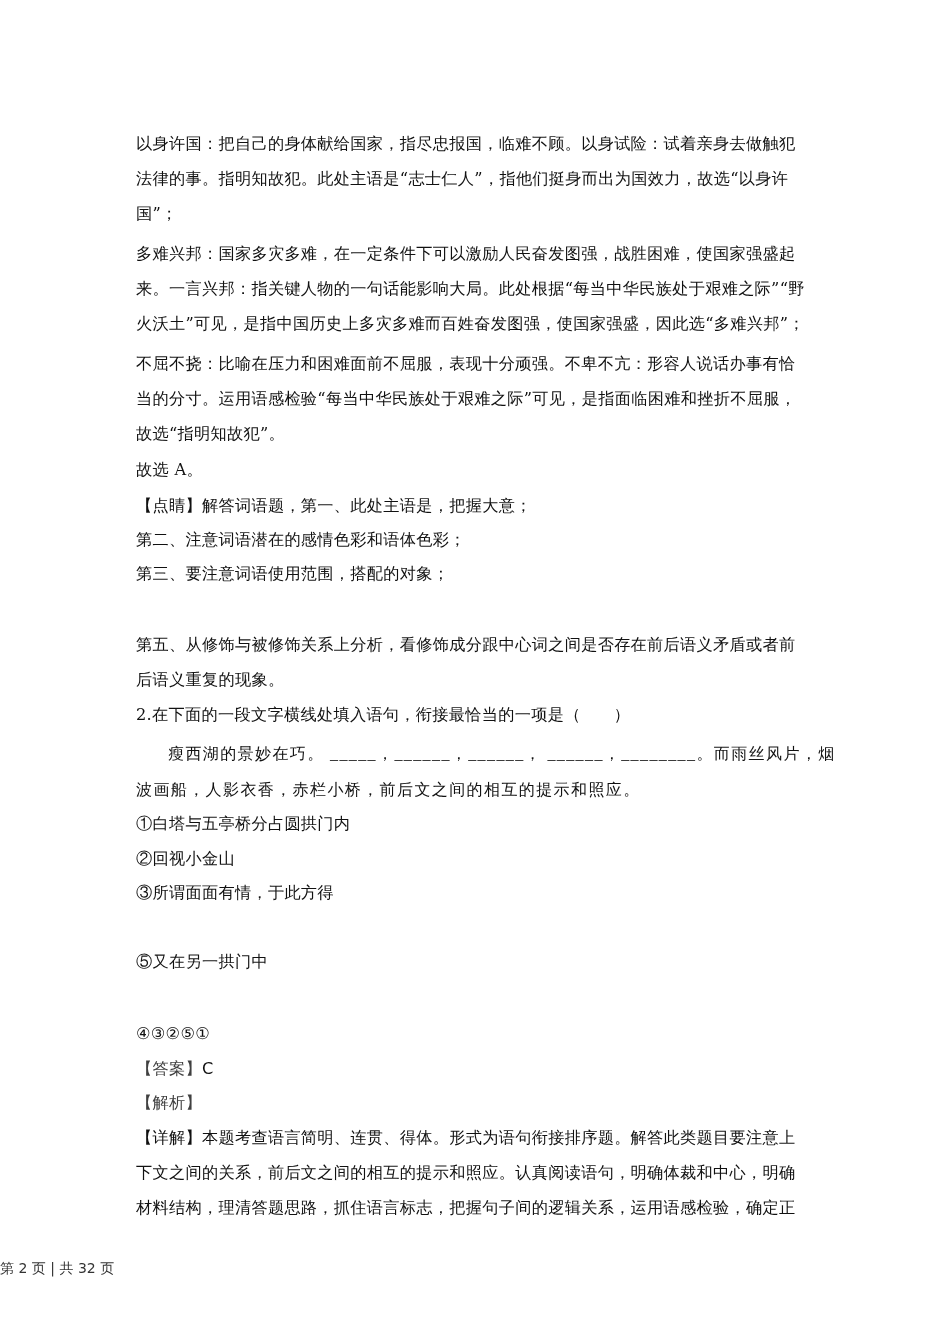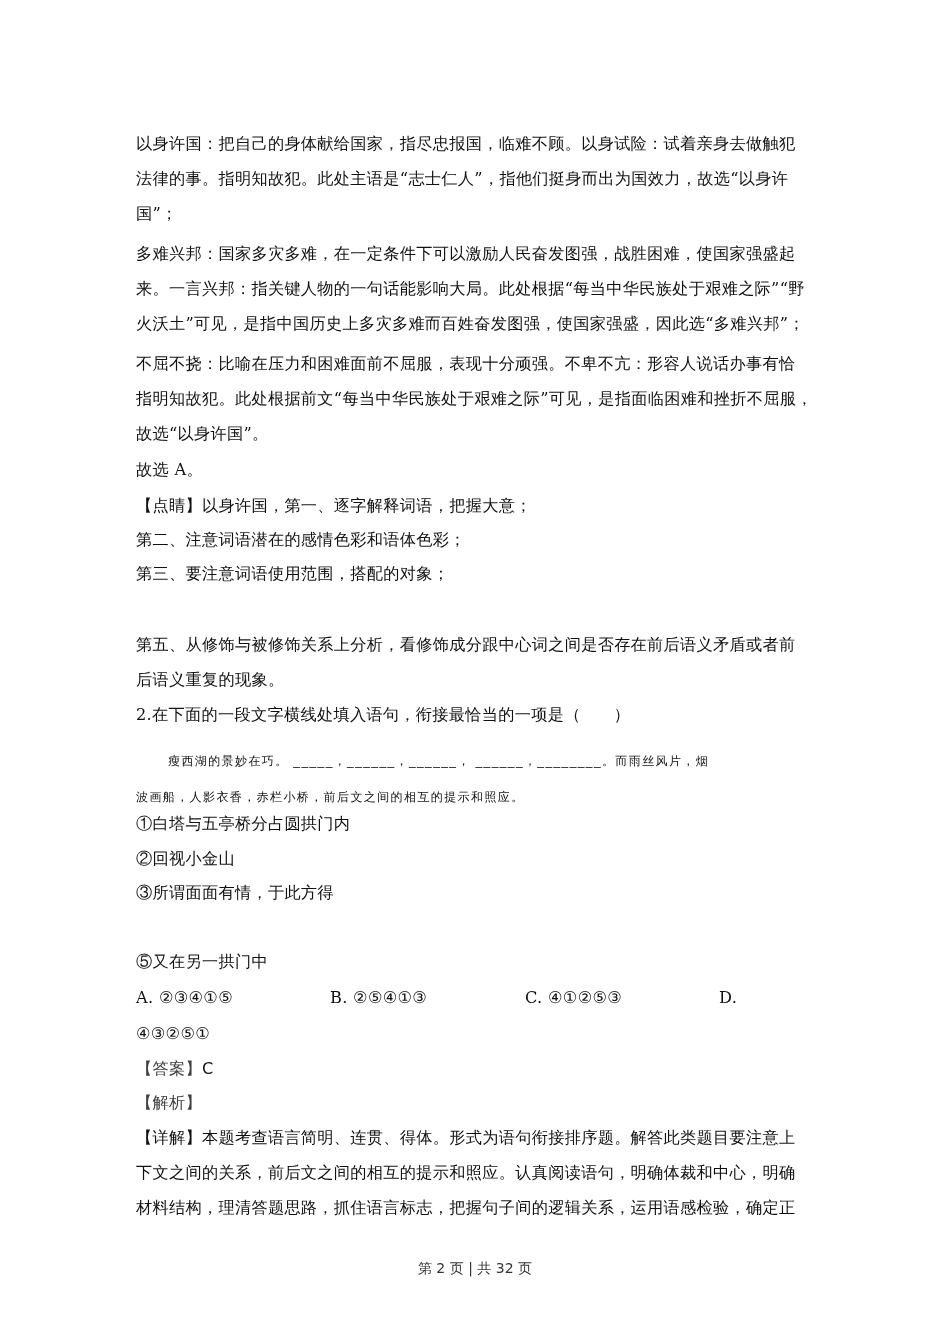--- a/index.html
+++ b/index.html
@@ -2,63 +2,57 @@
 <html><head>
 <meta charset="utf-8">
 <style>
   html, body { margin: 0; padding: 0; background: #ffffff; }
   body { width: 950px; height: 1344px; position: relative; overflow: hidden;
          font-family: "DejaVu Serif", "Liberation Serif", serif; color: #111; }
   .page { position: absolute; left: 0; top: 16px; width: 950px; height: 1344px; padding-left: 27px; }
   .line { position: absolute; left: 136px; font-size: 16.2px; line-height: 20px;
           white-space: nowrap; letter-spacing: 0.3px; }
   .blue { color: #404040; }
-  .kai { font-family: Liberation Sans, sans-serif; font-size: 12px; letter-spacing: 1.4px; margin-top: 7px; }
+  .kai { font-family: Liberation Serif, serif; font-size: 16px; letter-spacing: 1.4px; }
   .opt { position: absolute; top: 0; white-space: nowrap; }
-  .footer { position: absolute; top: 1244px; left: 0; width: 950px; text-align: center;
+  .footer { position: absolute; top: 1244px; left: 0; width: 950px; 
             font-family: "DejaVu Sans", "Liberation Sans", sans-serif; font-size: 14px; color: #333; }
   .sans { font-family: "DejaVu Sans", "Liberation Sans", sans-serif; }
 </style>
 </head>
 <body>
 
 <div class="page">
 
   <div class="line" style="top:118px">以身许国：把自己的身体献给国家，指尽忠报国，临难不顾。以身试险：试着亲身去做触犯</div>
   <div class="line" style="top:153px">法律的事。指明知故犯。此处主语是“志士仁人”，指他们挺身而出为国效力，故选“以身许</div>
   <div class="line" style="top:188px">国”；</div>
   <div class="line" style="top:228px">多难兴邦：国家多灾多难，在一定条件下可以激励人民奋发图强，战胜困难，使国家强盛起</div>
   <div class="line" style="top:298px">火沃土”可见，是指中国历史上多灾多难而百姓奋发图强，使国家强盛，因此选“多难兴邦”；</div>
   <div class="line" style="top:263px">来。一言兴邦：指关键人物的一句话能影响大局。此处根据“每当中华民族处于艰难之际”“野</div>
   <div class="line" style="top:338px">不屈不挠：比喻在压力和困难面前不屈服，表现十分顽强。不卑不亢：形容人说话办事有恰</div>
-  <div class="line" style="top:373px">指明知故犯。此处根据前文“每当中华民族处于艰难之际”可见，是指面临困难和挫折不屈服，</div>
-  <div class="line" style="top:408px">故选“以身许国”。</div>
+  <div class="line" style="top:373px">当的分寸。运用语感检验“每当中华民族处于艰难之际”可见，是指面临困难和挫折不屈服，</div>
+  <div class="line" style="top:408px">故选“指明知故犯”。</div>
   <div class="line" style="top:444px">故选 A。</div>
-  <div class="line" style="top:480px">【点睛】以身许国，第一、逐字解释词语，把握大意；</div>
+  <div class="line" style="top:480px">【点睛】解答词语题，第一、此处主语是，把握大意；</div>
   <div class="line" style="top:514px">第二、注意词语潜在的感情色彩和语体色彩；</div>
   <div class="line" style="top:548px">第三、要注意词语使用范围，搭配的对象；</div>
   <div class="line" style="top:619px">第五、从修饰与被修饰关系上分析，看修饰成分跟中心词之间是否存在前后语义矛盾或者前</div>
   <div class="line" style="top:654px">后语义重复的现象。</div>
 
   <div class="line" style="top:689px">2.在下面的一段文字横线处填入语句，衔接最恰当的一项是（　　）</div>
 
   <div class="line kai" style="top:728px; left:168px">瘦西湖的景妙在巧。 _____，______，______，  ______，________。而雨丝风片，烟</div>
   <div class="line kai" style="top:764px">波画船，人影衣香，赤栏小桥，前后文之间的相互的提示和照应。</div>
 
   <div class="line" style="top:798px">①白塔与五亭桥分占圆拱门内</div>
   <div class="line" style="top:833px">②回视小金山</div>
   <div class="line" style="top:867px">③所谓面面有情，于此方得</div>
   <div class="line" style="top:936px">⑤又在另一拱门中</div>
 
-  <div class="line" style="top:972px; width:700px; height:20px">
-    <span class="opt" style="left:0px"><span>A.</span>&nbsp;<span>②③④①⑤</span></span>
-    <span class="opt" style="left:194px"><span>B.</span>&nbsp;<span>②⑤④①③</span></span>
-    <span class="opt" style="left:389px"><span>C.</span>&nbsp;<span>④①②⑤③</span></span>
-    <span class="opt" style="left:583px"><span>D.</span></span>
-  </div>
   <div class="line" style="top:1008px">④③②⑤①</div>
 
   <div class="line" style="top:1043px">
     <span class="blue">【答案】</span><span class="sans">C</span>
   </div>
   <div class="line blue" style="top:1077px">【解析】</div>
 
   <div class="line" style="top:1112px">【详解】本题考查语言简明、连贯、得体。形式为语句衔接排序题。解答此类题目要注意上</div>
   <div class="line" style="top:1147px">下文之间的关系，前后文之间的相互的提示和照应。认真阅读语句，明确体裁和中心，明确</div>
   <div class="line" style="top:1182px">材料结构，理清答题思路，抓住语言标志，把握句子间的逻辑关系，运用语感检验，确定正</div>

